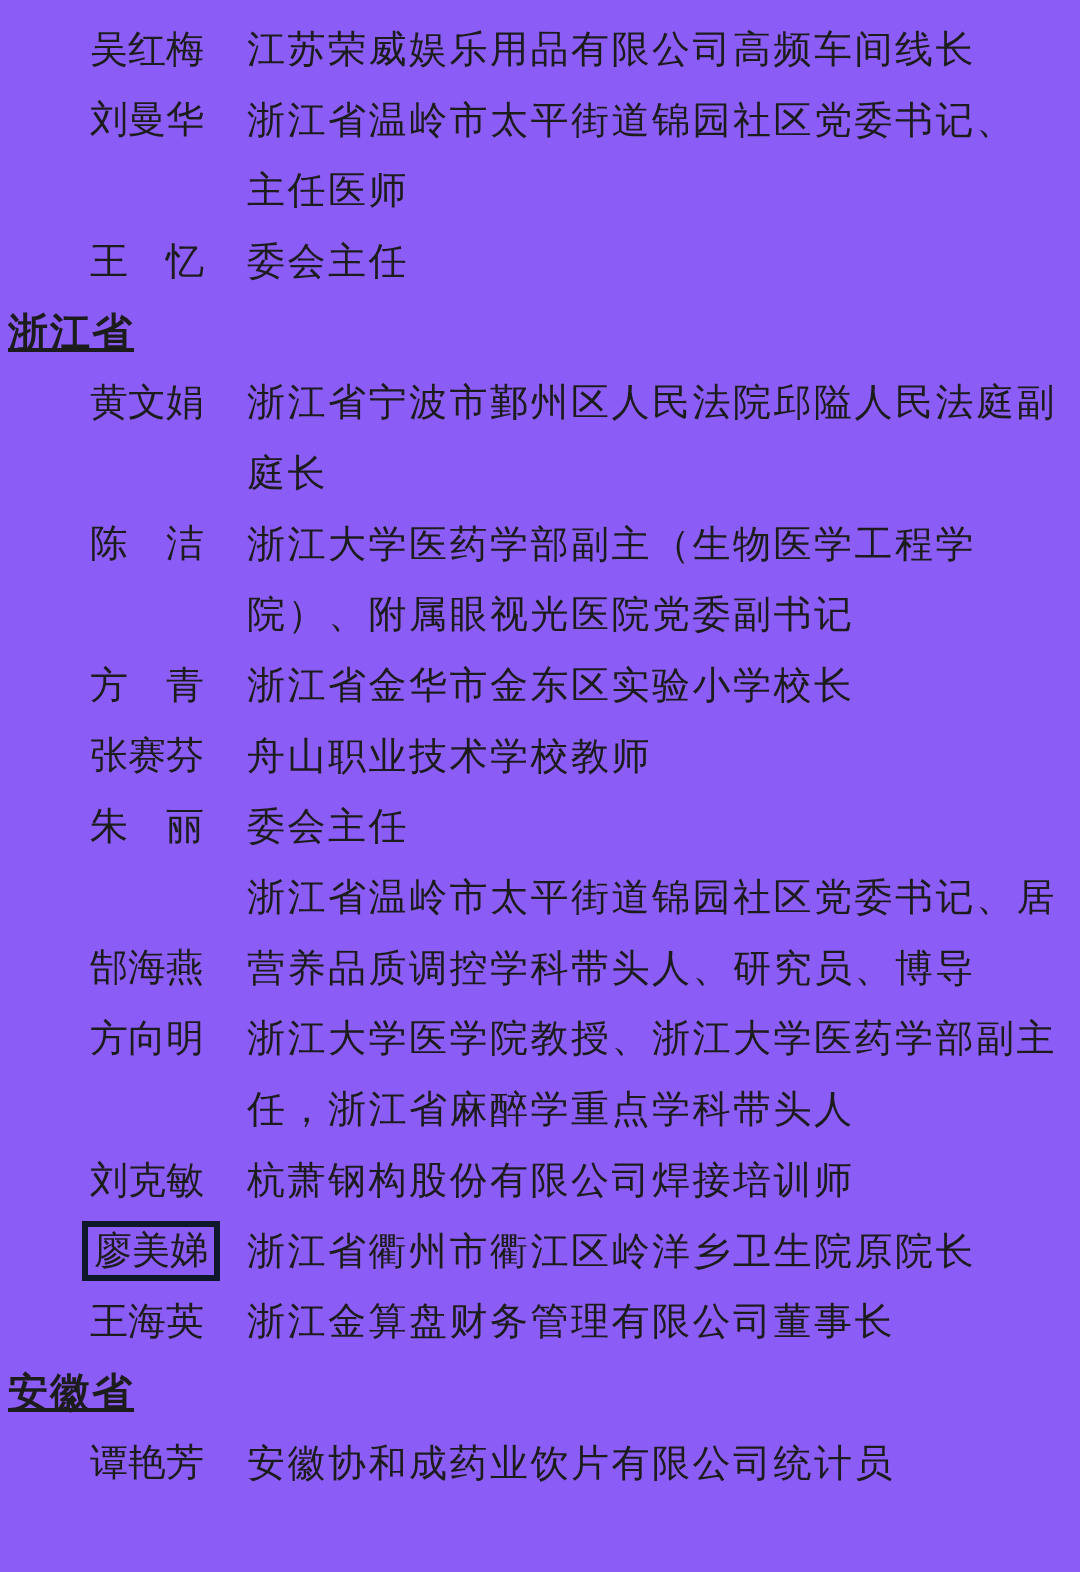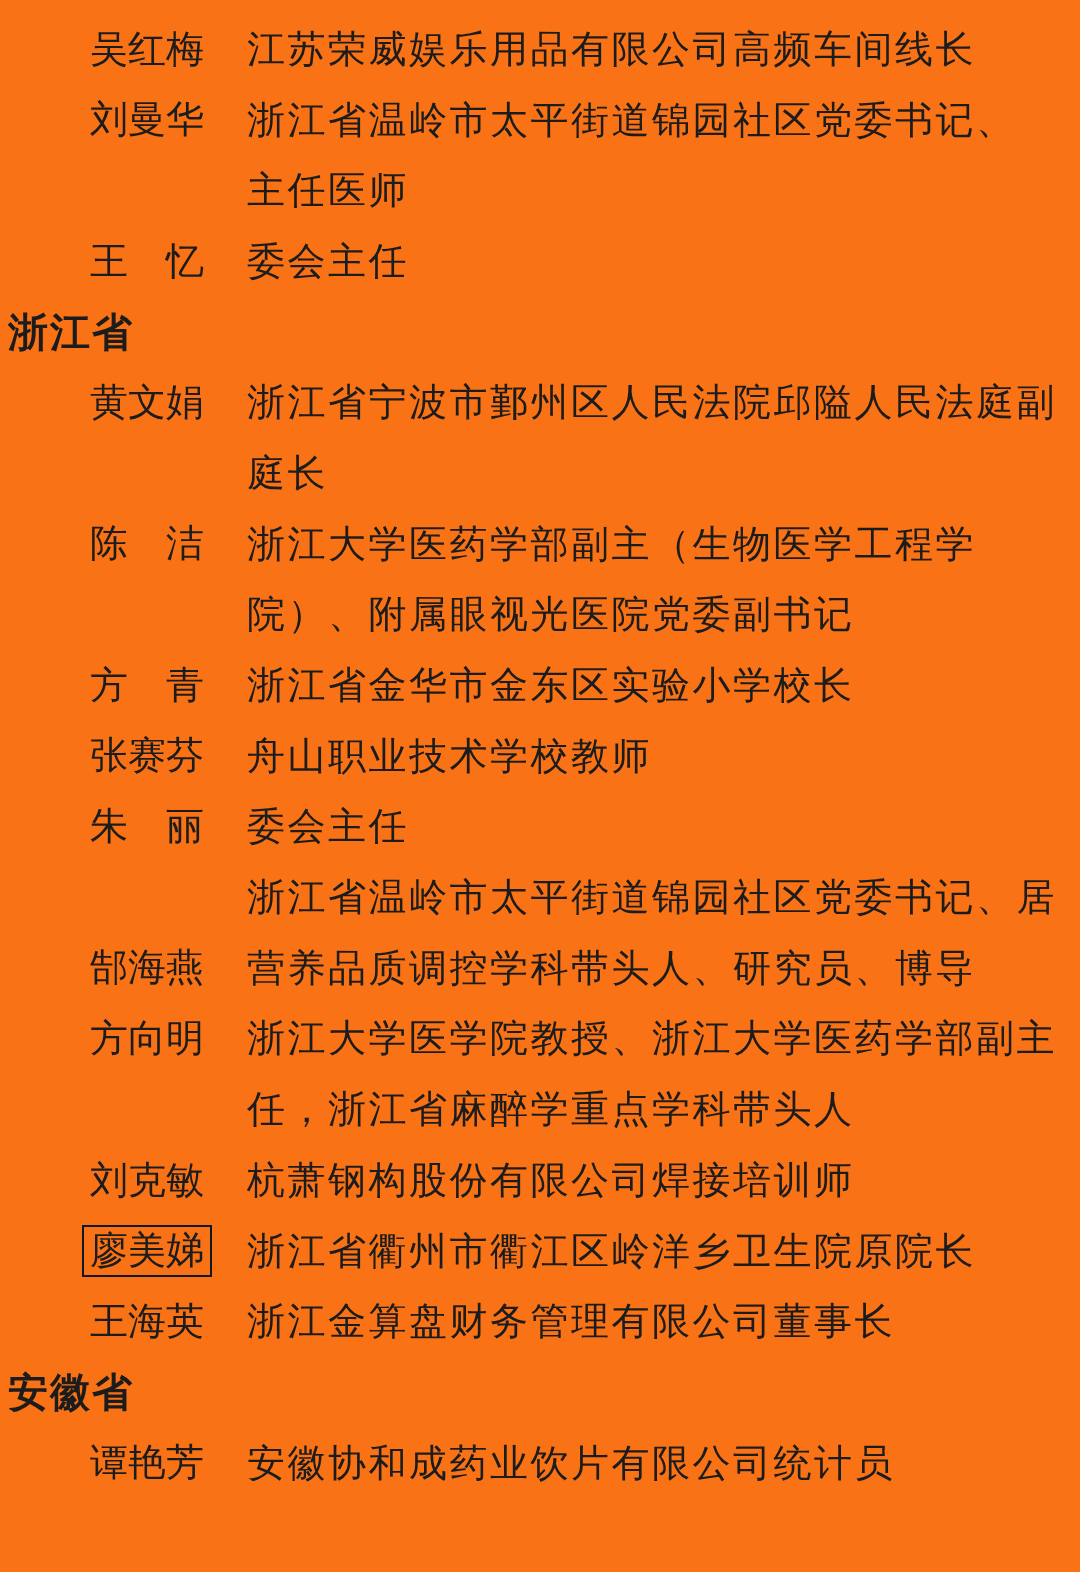--- a/index.html
+++ b/index.html
@@ -4,57 +4,58 @@
 <style>
   html, body {
     margin: 0;
     padding: 0;
     background: #ffffff;
   }
   .page {
     position: relative;
     width: 1080px;
     height: 1572px;
-    background: #f97316;
+    background: #8b5cf6;
     color: #1c1c1c;
     font-family: "Liberation Serif", "DejaVu Serif", serif;
     box-sizing: border-box;
     padding-top: 14px;
     overflow: hidden;
   }
   .province {
     height: 70.7px;
     display: flex;
     align-items: center;
     padding-left: 8px;
     font-weight: 700;
     font-size: 40px;
     letter-spacing: 2px;
     white-space: nowrap;
+    text-decoration: underline;
   }
   .entry {
     position: relative;
   }
   .name-cell {
     position: absolute;
     left: 90px;
     top: 0;
     height: 70.7px;
     display: flex;
     align-items: center;
     font-size: 38px;
     letter-spacing: 0px;
     white-space: nowrap;
   }
   .name-cell .nm {
     display: inline-block;
     line-height: 1.2;
   }
   .name-cell .nm.boxed {
-    border: 2px solid #0f172a;
+    border: 6px solid #0f172a;
     padding: 1px 6px 2px 6px;
     margin-left: -8px;
   }
   .desc-line {
     height: 70.7px;
     display: flex;
     align-items: center;
     margin-left: 247px;
     font-size: 38px;
     letter-spacing: 2.5px;

